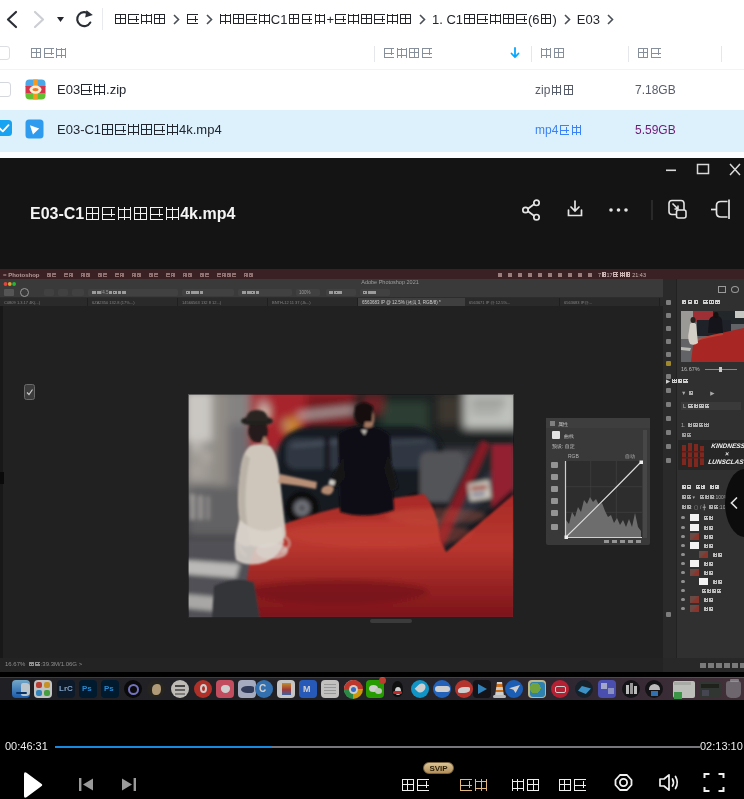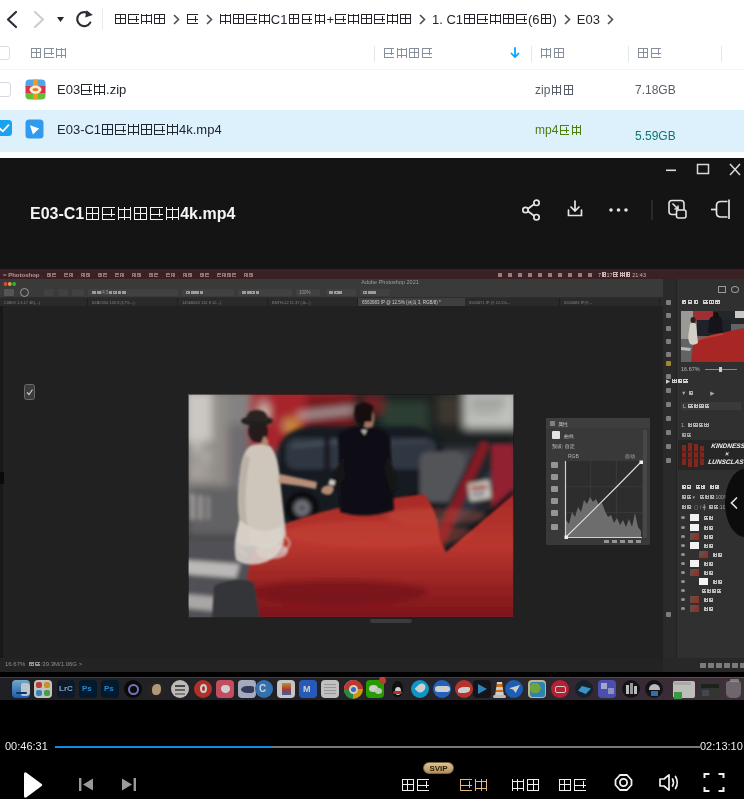--- a/index.html
+++ b/index.html
@@ -66,22 +66,22 @@
     <div class="ab" style="left:0;top:152px;width:744px;height:6px;background:#fbfdfe"></div>
     <svg class="ab" style="left:-4px;top:120px" width="16" height="16" viewBox="0 0 16 16">
       <rect x="0" y="0" width="16" height="16" rx="3.5" fill="#18a2f2"></rect>
       <path d="M3.5 8.2 L6.8 11.3 L12.5 5.2" stroke="#fff" stroke-width="1.8" fill="none" stroke-linecap="round" stroke-linejoin="round"></path>
     </svg>
     <svg class="ab" style="left:25px;top:119px" width="19" height="20" viewBox="0 0 19 20">
 <rect x="0.5" y="0.5" width="18" height="19" rx="3.5" fill="#2e9bef"></rect>
 <path d="M5.5 5.6 L14.2 10.2 L7.2 15.4 Z" fill="#fff" transform="rotate(-8 9 10)"></path>
     </svg>
     <div class="ab" style="left:57px;top:122px;font-size:13px;color:#22262e">E03-C1<i class="ka"></i><i class="kb"></i><i class="kc"></i><i class="ka"></i><i class="kb"></i><i class="kc"></i>4k.mp4</div>
-    <div class="ab" style="left:535px;top:123px;font-size:12px;color:#4d7c0f">mp4<i class="kb"></i><i class="kc"></i></div>
-    <div class="ab" style="left:635px;top:129px;font-size:12px;color:#0f766e">5.59GB</div>
+    <div class="ab" style="left:535px;top:123px;font-size:12px;color:#3b82f6">mp4<i class="kb"></i><i class="kc"></i></div>
+    <div class="ab" style="left:635px;top:123px;font-size:12px;color:#701a75">5.59GB</div>
     <div class="ab" style="left:0;top:158px;width:744px;height:641px;background:#000"></div>
     <div class="ab" style="left:0;top:158px;width:744px;height:111px;background:#141414"></div>
     <svg class="ab" style="left:655px;top:160px" width="89" height="20" viewBox="0 0 89 20">
 <rect x="11" y="9.5" width="10" height="1.6" fill="#d9d9d9"></rect>
 <rect x="42.5" y="4.5" width="11" height="9" fill="none" stroke="#d9d9d9" stroke-width="1.5"></rect>
 <path d="M75 4 L85 15 M85 4 L75 15" stroke="#d9d9d9" stroke-width="1.5"></path>
 </svg>
     <div class="ab" style="left:30px;top:205px;font-size:16px;font-weight:bold;color:#f4f4f4">E03-C1<i class="ka"></i><i class="kb"></i><i class="kc"></i><i class="ka"></i><i class="kb"></i><i class="kc"></i>4k.mp4</div>
     <svg class="ab" style="left:519px;top:198px" width="225 " height="24" viewBox="0 0 225 24">
 <g stroke="#e3e3e3" stroke-width="1.7" fill="none" stroke-linecap="round">

